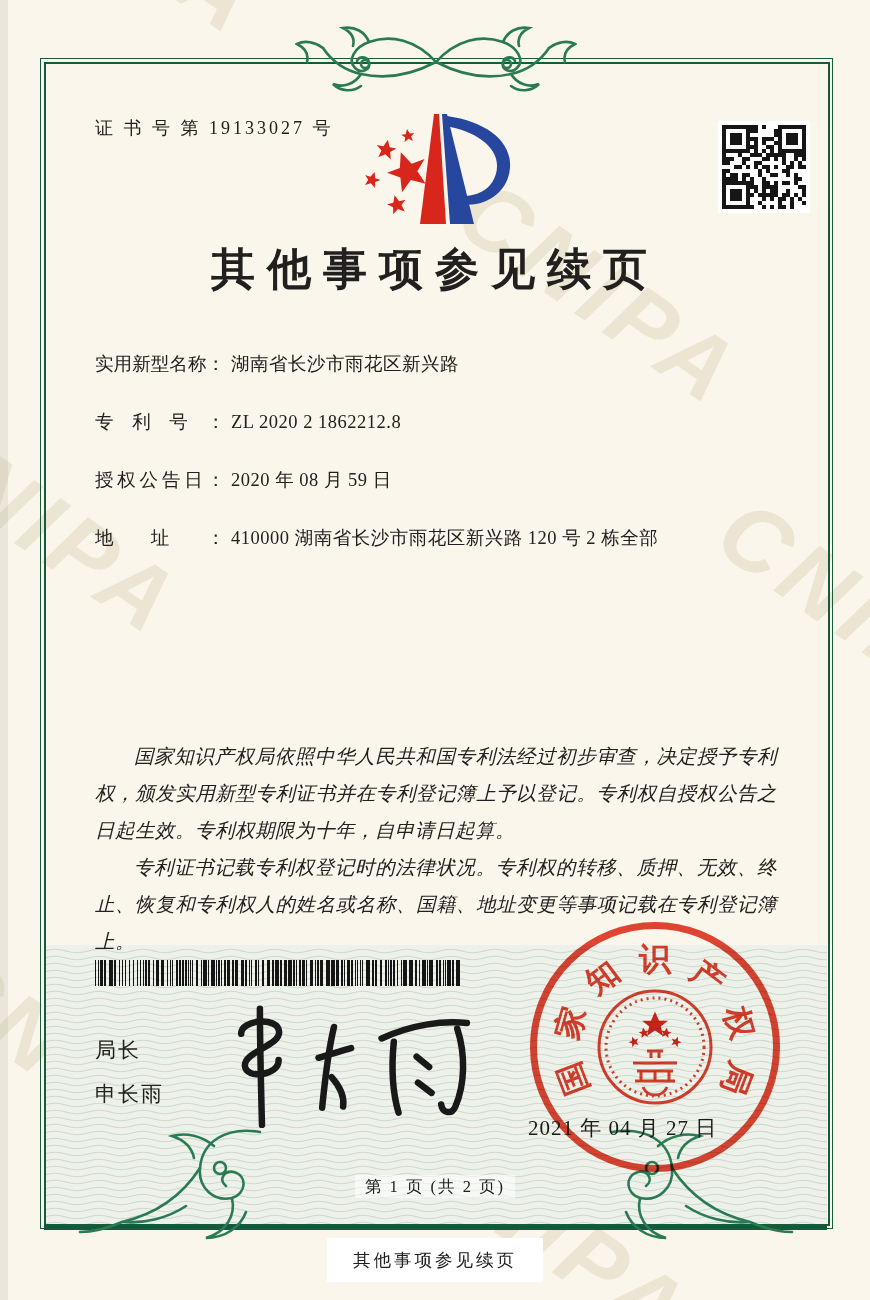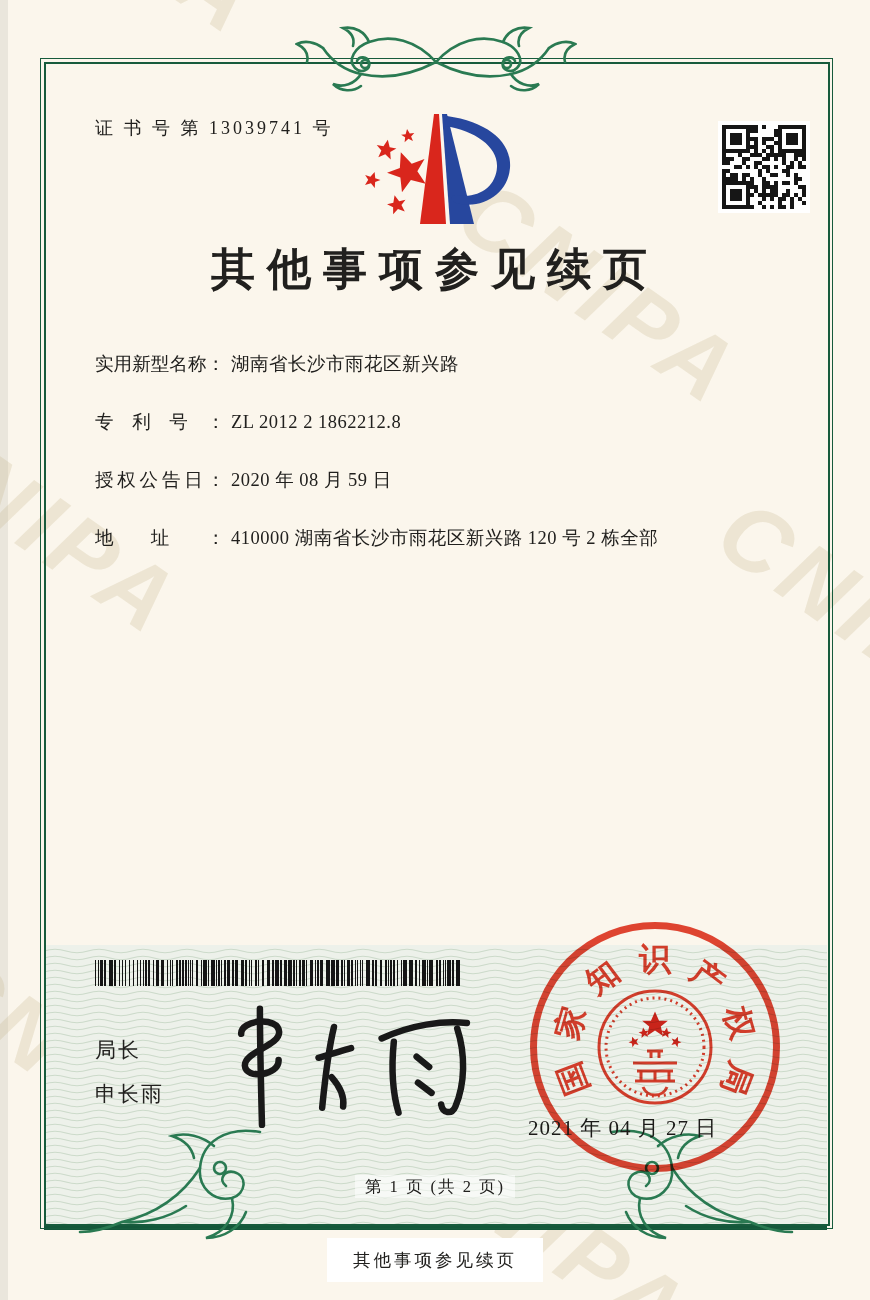--- a/index.html
+++ b/index.html
@@ -164,21 +164,21 @@
     <g transform="translate(206,0) scale(-1,1)">
       <path d="M186,10 C152,4 128,20 126,46 C124,66 140,80 158,76 C172,72 174,54 160,50 C150,48 144,58 152,64"></path>
       <path d="M126,46 C108,74 82,92 48,100 C70,102 94,96 112,84"></path>
       <path d="M158,76 C162,94 152,110 132,116 C150,116 166,106 172,90"></path>
       <path d="M48,100 C34,106 18,110 6,110"></path>
       <path d="M140,24 C128,14 112,10 98,14 C110,18 118,26 120,36"></path>
       <circle cx="146" cy="46" r="6"></circle>
     </g>
   </svg>
 
-  <div class="cert-no">证 书 号 第 13039741 号</div>
+  <div class="cert-no">证 书 号 第 19133027 号</div>
 
   <div class="qr">
       <div class="grid" id="qr">
         <i style="left:0px;top:0px"></i>
         <i style="left:4px;top:0px"></i>
         <i style="left:8px;top:0px"></i>
         <i style="left:12px;top:0px"></i>
         <i style="left:16px;top:0px"></i>
         <i style="left:20px;top:0px"></i>
         <i style="left:24px;top:0px"></i>
@@ -428,30 +428,34 @@
     <path d="M97,16 C138,22 162,42 160,68 C158,94 132,110 106,103 C100,101 100,94 107,95 C128,99 146,87 147,67 C148,47 126,31 95,26 Z" fill="#27479e"></path>
   </svg>
 
   <div class="title">其他事项参见续页</div>
 
   <div class="fields">
     <div class="row">
       <span class="lbl">实用新型名称：</span><span class="val">湖南省长沙市雨花区新兴路</span>
     </div>
     <div class="row">
-      <span class="lbl">专利号：</span><span class="val">ZL 2012 2 1862212.8</span>
+      <span class="lbl">专利号：</span><span class="val">ZL 2020 2 1862212.8</span>
     </div>
     <div class="row">
       <span class="lbl">授权公告日：</span><span class="val">2020 年 08 月 59 日</span>
     </div>
     <div class="row">
       <span class="lbl">地址：</span><span class="val">410000 湖南省长沙市雨花区新兴路 120 号 2 栋全部</span>
     </div>
   </div>
 
+  <div class="body-text">
+    <p>国家知识产权局依照中华人民共和国专利法经过初步审查，决定授予专利权，颁发实用新型专利证书并在专利登记簿上予以登记。专利权自授权公告之日起生效。专利权期限为十年，自申请日起算。</p>
+    <p>专利证书记载专利权登记时的法律状况。专利权的转移、质押、无效、终止、恢复和专利权人的姓名或名称、国籍、地址变更等事项记载在专利登记簿上。</p>
+  </div>
 
   <div class="barcode" id="barcode"><span style="width:1px;margin-right:2px"></span><span style="width:1px;margin-right:1px"></span><span style="width:3px;margin-right:1px"></span><span style="width:2px;margin-right:3px"></span><span style="width:4px;margin-right:1px"></span><span style="width:2px;margin-right:3px"></span><span style="width:1px;margin-right:2px"></span><span style="width:1px;margin-right:2px"></span><span style="width:1px;margin-right:3px"></span><span style="width:1px;margin-right:3px"></span><span style="width:1px;margin-right:3px"></span><span style="width:1px;margin-right:2px"></span><span style="width:1px;margin-right:2px"></span><span style="width:1px;margin-right:1px"></span><span style="width:2px;margin-right:1px"></span><span style="width:2px;margin-right:3px"></span><span style="width:1px;margin-right:2px"></span><span style="width:3px;margin-right:2px"></span><span style="width:3px;margin-right:3px"></span><span style="width:1px;margin-right:2px"></span><span style="width:1px;margin-right:1px"></span><span style="width:1px;margin-right:3px"></span><span style="width:2px;margin-right:1px"></span><span style="width:2px;margin-right:1px"></span><span style="width:2px;margin-right:1px"></span><span style="width:2px;margin-right:1px"></span><span style="width:1px;margin-right:1px"></span><span style="width:1px;margin-right:1px"></span><span style="width:1px;margin-right:3px"></span><span style="width:2px;margin-right:3px"></span><span style="width:1px;margin-right:1px"></span><span style="width:4px;margin-right:1px"></span><span style="width:1px;margin-right:2px"></span><span style="width:4px;margin-right:1px"></span><span style="width:1px;margin-right:1px"></span><span style="width:2px;margin-right:1px"></span><span style="width:1px;margin-right:2px"></span><span style="width:2px;margin-right:1px"></span><span style="width:3px;margin-right:2px"></span><span style="width:2px;margin-right:1px"></span><span style="width:3px;margin-right:3px"></span><span style="width:3px;margin-right:1px"></span><span style="width:2px;margin-right:2px"></span><span style="width:1px;margin-right:1px"></span><span style="width:1px;margin-right:3px"></span><span style="width:2px;margin-right:1px"></span><span style="width:1px;margin-right:3px"></span><span style="width:2px;margin-right:3px"></span><span style="width:3px;margin-right:2px"></span><span style="width:2px;margin-right:1px"></span><span style="width:4px;margin-right:1px"></span><span style="width:2px;margin-right:2px"></span><span style="width:3px;margin-right:1px"></span><span style="width:4px;margin-right:1px"></span><span style="width:2px;margin-right:1px"></span><span style="width:1px;margin-right:2px"></span><span style="width:2px;margin-right:1px"></span><span style="width:3px;margin-right:1px"></span><span style="width:1px;margin-right:3px"></span><span style="width:3px;margin-right:2px"></span><span style="width:1px;margin-right:1px"></span><span style="width:2px;margin-right:1px"></span><span style="width:3px;margin-right:3px"></span><span style="width:4px;margin-right:1px"></span><span style="width:4px;margin-right:1px"></span><span style="width:3px;margin-right:2px"></span><span style="width:2px;margin-right:1px"></span><span style="width:1px;margin-right:2px"></span><span style="width:3px;margin-right:1px"></span><span style="width:2px;margin-right:2px"></span><span style="width:1px;margin-right:1px"></span><span style="width:1px;margin-right:2px"></span><span style="width:1px;margin-right:1px"></span><span style="width:1px;margin-right:3px"></span><span style="width:4px;margin-right:2px"></span><span style="width:2px;margin-right:1px"></span><span style="width:2px;margin-right:3px"></span><span style="width:2px;margin-right:3px"></span><span style="width:2px;margin-right:1px"></span><span style="width:1px;margin-right:1px"></span><span style="width:2px;margin-right:1px"></span><span style="width:2px;margin-right:2px"></span><span style="width:1px;margin-right:3px"></span><span style="width:1px;margin-right:1px"></span><span style="width:4px;margin-right:2px"></span><span style="width:4px;margin-right:2px"></span><span style="width:2px;margin-right:2px"></span><span style="width:1px;margin-right:2px"></span><span style="width:4px;margin-right:1px"></span><span style="width:1px;margin-right:1px"></span><span style="width:4px;margin-right:3px"></span><span style="width:2px;margin-right:1px"></span><span style="width:2px;margin-right:2px"></span><span style="width:1px;margin-right:1px"></span><span style="width:1px;margin-right:1px"></span><span style="width:4px;margin-right:1px"></span><span style="width:2px;margin-right:2px"></span><span style="width:4px;margin-right:3px"></span></div>
 
   <div class="director-title">局长</div>
   <div class="director-name">申长雨</div>
 
   <svg class="sig" width="240" height="135" viewBox="0 0 240 135">
     <path d="M30,6 C28,45 27,85 26,122"></path>
     <path d="M10,30 C10,16 48,14 48,30 C48,44 12,48 12,62 C12,76 46,74 46,58"></path>
     <path d="M103,28 C95,55 91,82 87,108"></path>

